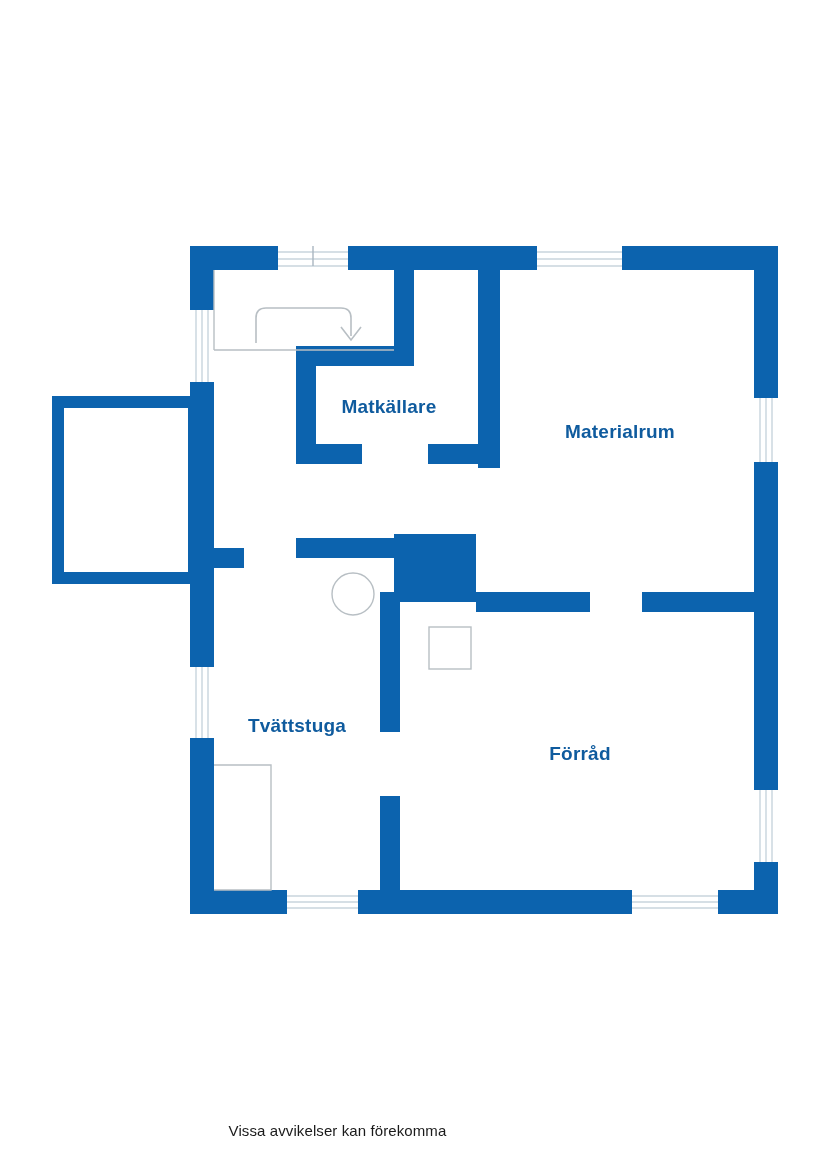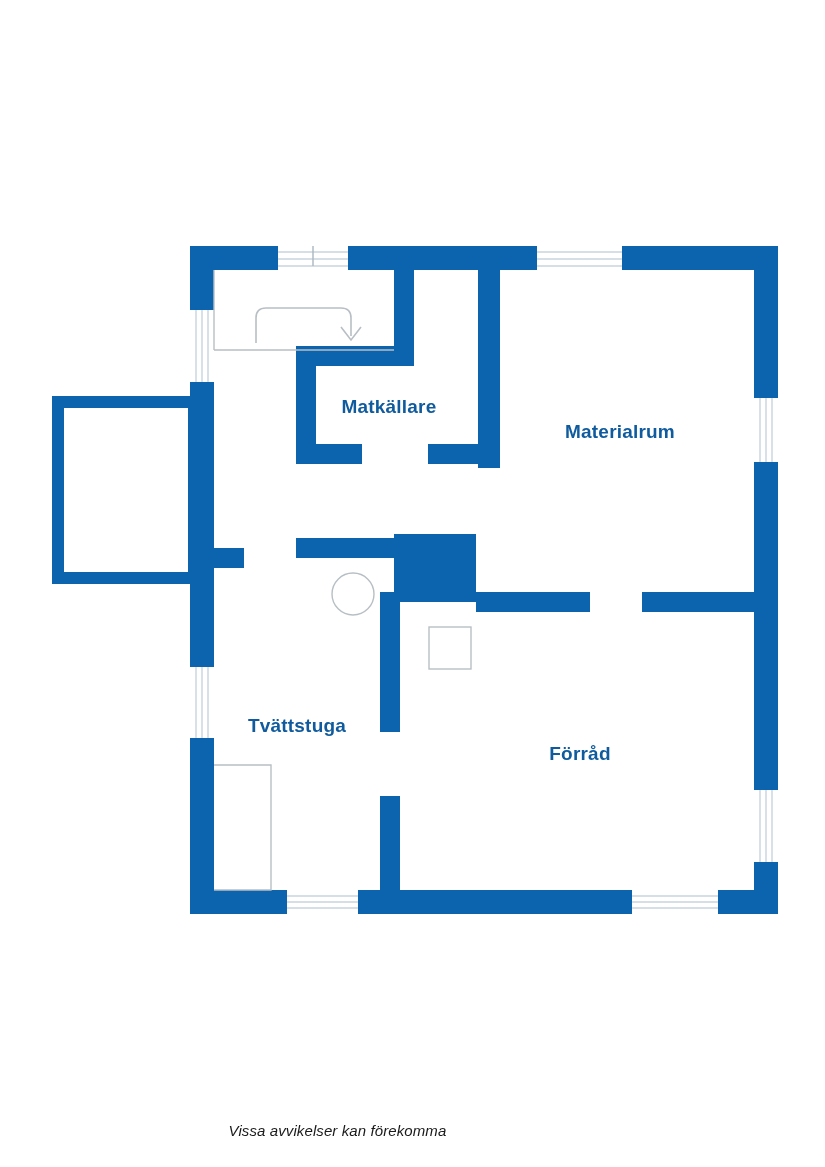--- a/index.html
+++ b/index.html
@@ -37,21 +37,20 @@
   .caption {
     position: absolute;
     left: 0;
     top: 1122px;
     width: 675px;
     text-align: center;
     font-family: "Liberation Sans", sans-serif;
     font-size: 15px;
     color: #1a1a1a;
     letter-spacing: 0.1px;
-    font-style: italic;
   }
 </style>
 </head>
 <body>
 
 <div id="plan-wrapper">
   <svg id="floorplan" viewBox="0 0 825 1167" xmlns="http://www.w3.org/2000/svg">
 
     <g id="walls" fill="#0c63ae">
 

